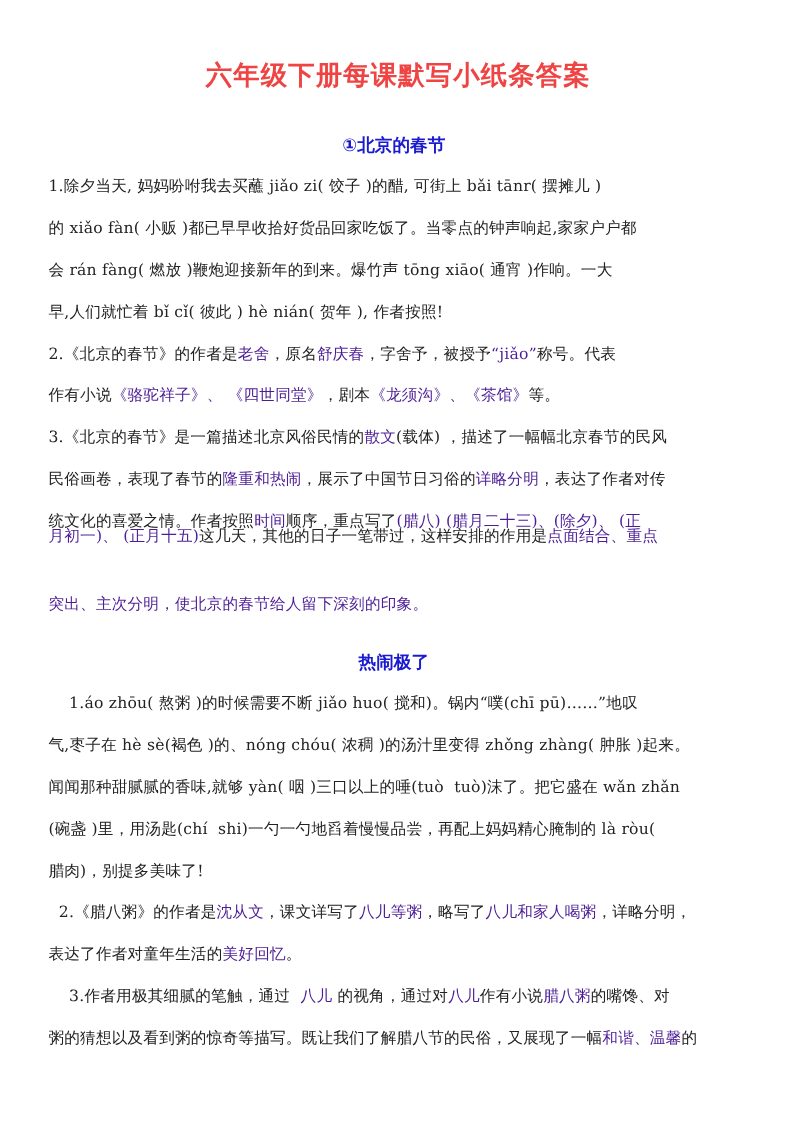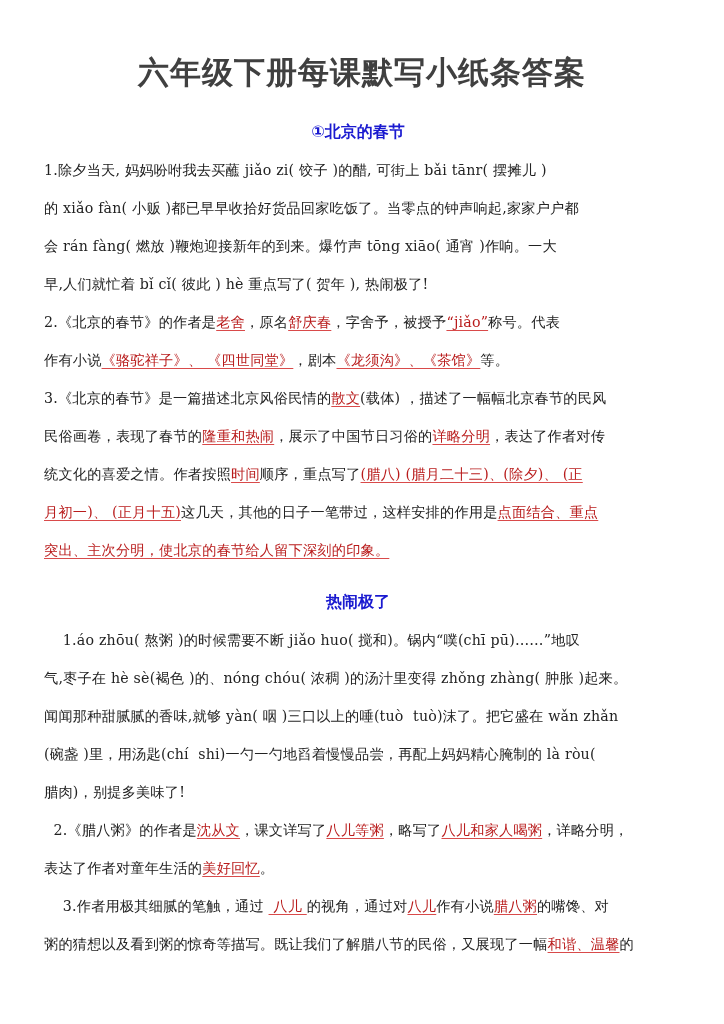--- a/index.html
+++ b/index.html
@@ -1,65 +1,65 @@
 <!DOCTYPE html>
 <html><head>
 <meta charset="utf-8">
 <style>
   html, body { margin: 0; padding: 0; background: #ffffff; }
   body { width: 724px; height: 1024px; overflow: hidden; position: relative;
          font-family: "DejaVu Serif", "Liberation Serif", serif; color: #222; }
   .title { position: absolute; top: 52px; left: 0; width: 724px; text-align: center;
-           font-size: 31px; font-weight: bold; color: #404040; letter-spacing: 1px;
+           font-size: 24px; font-weight: bold; color: #ef4444; letter-spacing: 1px;
            font-family: "DejaVu Serif", serif; }
   .heading { position: absolute; left: 0; width: 716px; text-align: center;
              font-size: 16px; font-weight: bold; color: #1a1ad0;
              font-family: "DejaVu Sans", sans-serif; }
   .line { position: absolute; left: 44px; width: 640px; font-size: 14.2px;
           white-space: nowrap; line-height: 20px; letter-spacing: 0.2px; }
-  .ans { color: #b91c1c; text-decoration: underline; text-decoration-color: #d94a4a;
+  .ans { color: #4c1d95; text-decoration-color: #d94a4a;
          text-underline-offset: 3px; }
 </style>
 </head>
 <body>
 
 <div class="title">六年级下册每课默写小纸条答案</div>
 
 <div class="heading" style="top:122px">①北京的春节</div>
 
 <div class="line" style="top:160px">
   <span>1.除夕当天, 妈妈吩咐我去买蘸 </span><span>jiǎo zi( 饺子  )的醋, 可街上 bǎi tānr(   摆摊儿    )</span>
 </div>
 <div class="line" style="top:198px">
   <span>的 xiǎo fàn(  小贩    )都已早早收拾好货品回家吃饭了。当零点的钟声响起,家家户户都</span>
 </div>
 <div class="line" style="top:236px">
   <span>会 rán fàng(  燃放    )鞭炮迎接新年的到来。爆竹声 tōng xiāo(   通宵   )作响。一大</span>
 </div>
 <div class="line" style="top:274px">
-  <span>早,人们就忙着 bǐ cǐ( 彼此     ) hè 重点写了(  贺年     ), 热闹极了!</span>
+  <span>早,人们就忙着 bǐ cǐ( 彼此     ) hè nián(  贺年     ), 作者按照!</span>
 </div>
 
 <div class="line" style="top:312px">
   <span>2.《北京的春节》的作者是</span><span class="ans">老舍</span><span>，原名</span><span class="ans">舒庆春</span><span>，字舍予，被授予</span><span class="ans">“jiǎo”</span><span>称号。代表</span>
 </div>
 <div class="line" style="top:350px">
   <span>作有小说</span><span class="ans">《骆驼祥子》、  《四世同堂》</span><span>，剧本</span><span class="ans">《龙须沟》、《茶馆》</span><span>等。</span>
 </div>
 
 <div class="line" style="top:388px">
   <span>3.《北京的春节》是一篇描述北京风俗民情的</span><span class="ans">散文</span><span>(载体) ，描述了一幅幅北京春节的民风</span>
 </div>
 <div class="line" style="top:426px">
   <span>民俗画卷，表现了春节的</span><span class="ans">隆重和热闹</span><span>，展示了中国节日习俗的</span><span class="ans">详略分明</span><span>，表达了作者对传</span>
 </div>
 <div class="line" style="top:464px">
   <span>统文化的喜爱之情。作者按照</span><span class="ans">时间</span><span>顺序，重点写了</span><span class="ans">(腊八) (腊月二十三)、(除夕)、  (正</span>
 </div>
-<div class="line" style="top:502px">
+<div class="line" style="top:478px">
   <span class="ans">月初一)、  (正月十五)</span><span>这几天，其他的日子一笔带过，这样安排的作用是</span><span class="ans">点面结合、重点</span>
 </div>
 <div class="line" style="top:540px">
   <span class="ans">突出、主次分明，使北京的春节给人留下深刻的印象。</span>
 </div>
 
 <div class="heading" style="top:592px">热闹极了</div>
 
 <div class="line" style="top:630px; white-space:pre"><span>    1.áo zhōu( 熬粥 )的时候需要不断 jiǎo huo( 搅和)。锅内“噗(chī pū)……”地叹</span></div>
 <div class="line" style="top:668px; white-space:pre"><span>气,枣子在 hè sè(褐色 )的、nóng chóu( 浓稠 )的汤汁里变得 zhǒng zhàng( 肿胀 )起来。</span></div>

